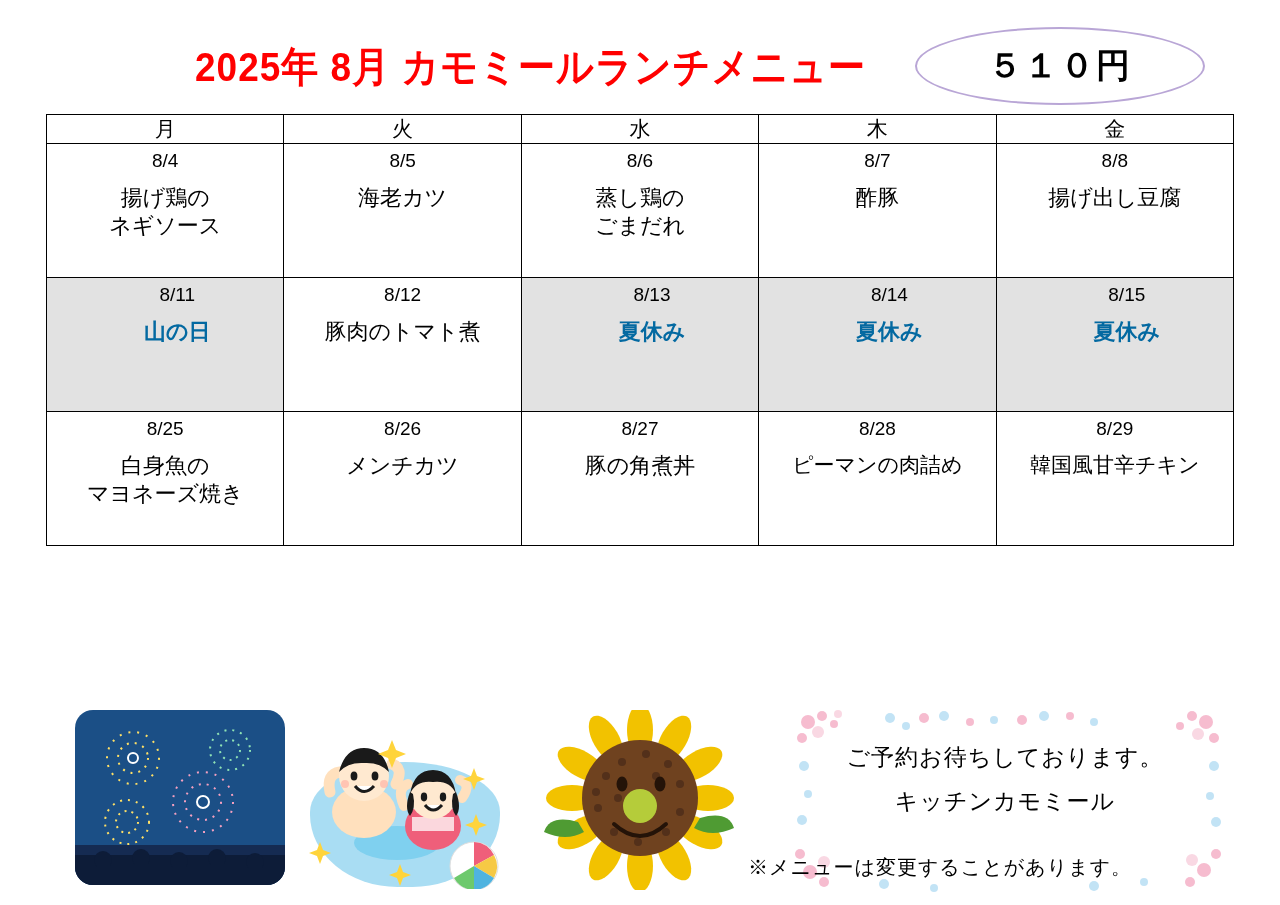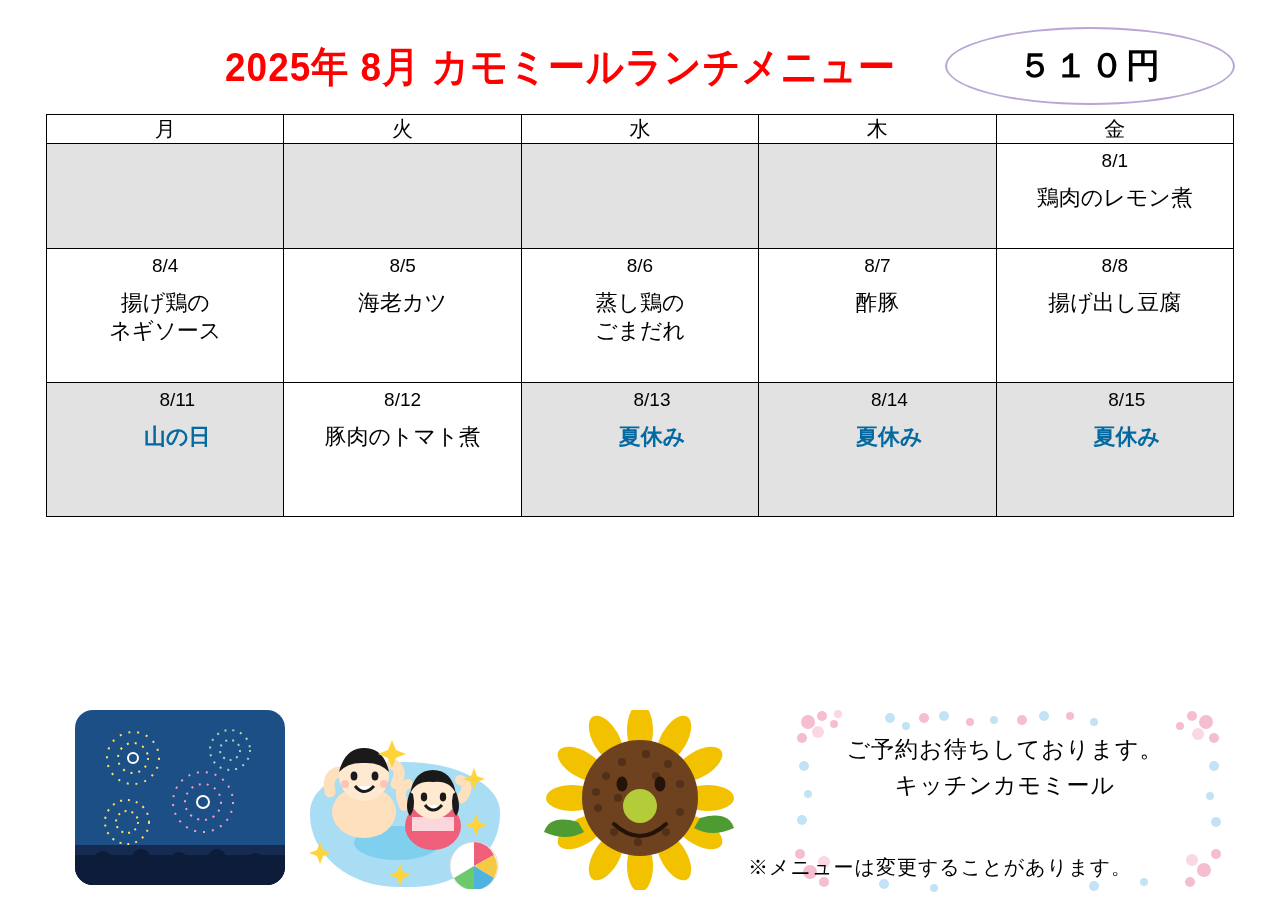--- a/index.html
+++ b/index.html
@@ -10,21 +10,20 @@
     background: #ffffff;
     font-family: "Liberation Sans", sans-serif;
     position: relative;
     overflow: hidden;
   }
 
   
   .header {
     position: relative;
     height: 110px;
-    margin-left: 30px;
   }
   .title {
     position: absolute;
     left: 195px;
     top: 40px;
     font-size: 37px;
     font-weight: bold;
     color: #ff0000;
     letter-spacing: 1px;
     white-space: nowrap;
@@ -170,20 +169,21 @@
     position: absolute;
     left: 22px; right: 22px; top: 24px;
     text-align: center;
   }
   .notice-line {
     font-size: 23px;
     letter-spacing: 1px;
     color: #000000;
     line-height: 1.55;
     font-family: "Liberation Serif", serif;
+    margin-top: 8px;
   }
   .notice-tel {
     font-size: 26px;
     letter-spacing: 2px;
     color: #000000;
     font-family: "Liberation Serif", serif;
     margin-top: 2px;
   }
   .footnote {
     position: absolute;
@@ -211,42 +211,20 @@
       <tr>
         <th>月</th>
         <th>火</th>
         <th>水</th>
         <th>木</th>
         <th>金</th>
       </tr>
     </thead>
     <tbody id="cal-body">
         <tr>
-          <td class="cell gray first-row">
-            <div class="daynum"></div>
-            <div class="dish"></div>
-          </td>
-          <td class="cell gray first-row">
-            <div class="daynum"></div>
-            <div class="dish"></div>
-          </td>
-          <td class="cell gray first-row">
-            <div class="daynum"></div>
-            <div class="dish"></div>
-          </td>
-          <td class="cell gray first-row">
-            <div class="daynum"></div>
-            <div class="dish"></div>
-          </td>
-          <td class="cell first-row">
-            <div class="daynum">8/1</div>
-            <div class="dish">鶏肉のレモン煮</div>
-          </td>
-        </tr>
-        <tr>
           <td class="cell">
             <div class="daynum">8/4</div>
             <div class="dish">揚げ鶏の
 ネギソース</div>
           </td>
           <td class="cell">
             <div class="daynum">8/5</div>
             <div class="dish">海老カツ</div>
           </td>
           <td class="cell">
@@ -276,20 +254,43 @@
             <div class="daynum">8/13</div>
             <div class="dish holiday">夏休み</div>
           </td>
           <td class="cell gray">
             <div class="daynum">8/14</div>
             <div class="dish holiday">夏休み</div>
           </td>
           <td class="cell gray">
             <div class="daynum">8/15</div>
             <div class="dish holiday">夏休み</div>
+          </td>
+        </tr>
+        <tr>
+          <td class="cell">
+            <div class="daynum">8/25</div>
+            <div class="dish">白身魚の
+マヨネーズ焼き</div>
+          </td>
+          <td class="cell">
+            <div class="daynum">8/26</div>
+            <div class="dish">メンチカツ</div>
+          </td>
+          <td class="cell">
+            <div class="daynum">8/27</div>
+            <div class="dish">豚の角煮丼</div>
+          </td>
+          <td class="cell">
+            <div class="daynum">8/28</div>
+            <div class="dish small">ピーマンの肉詰め</div>
+          </td>
+          <td class="cell">
+            <div class="daynum">8/29</div>
+            <div class="dish small">韓国風甘辛チキン</div>
           </td>
         </tr>
       </tbody>
   </table>
 </div>
 
 <div class="bottom">
 
   <div class="fw">
     <div class="sky-dark"></div>

